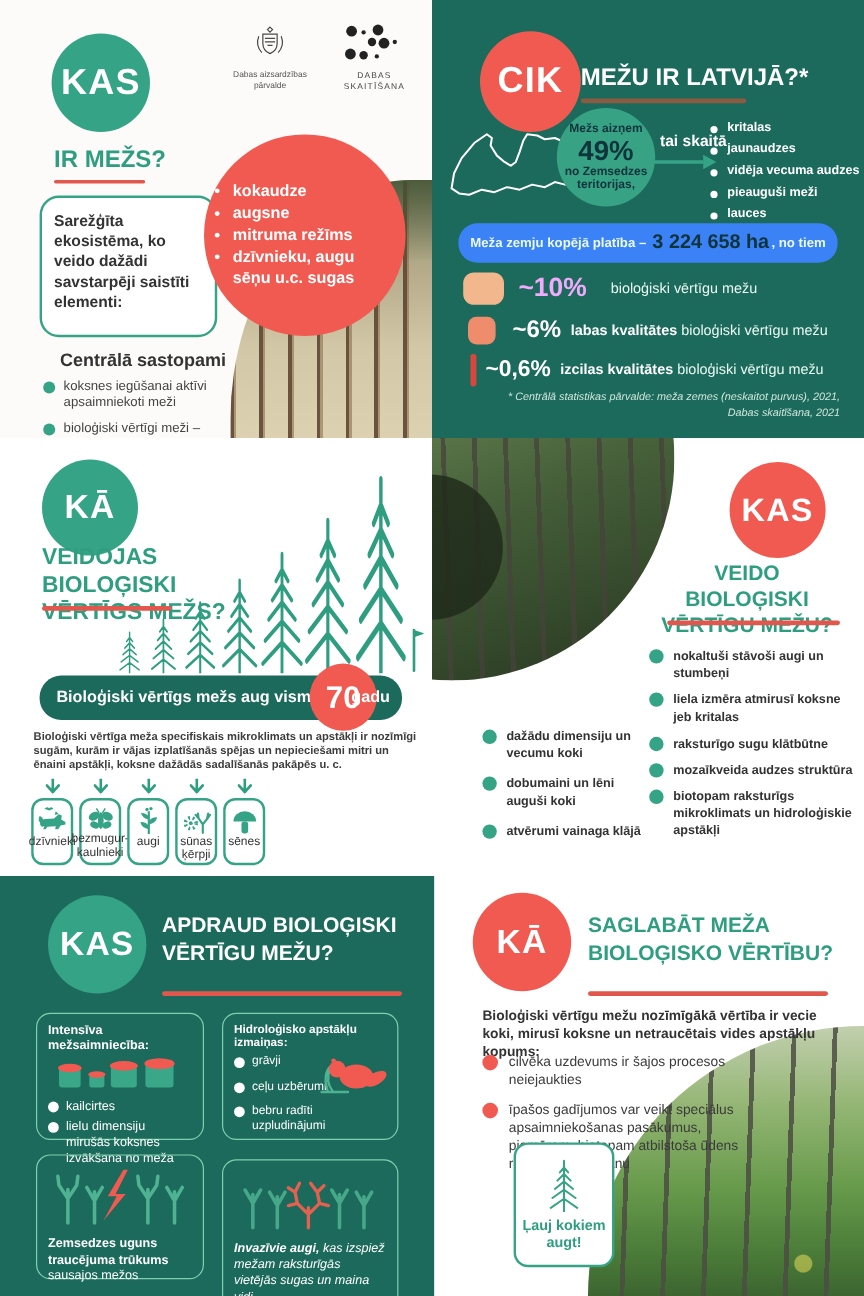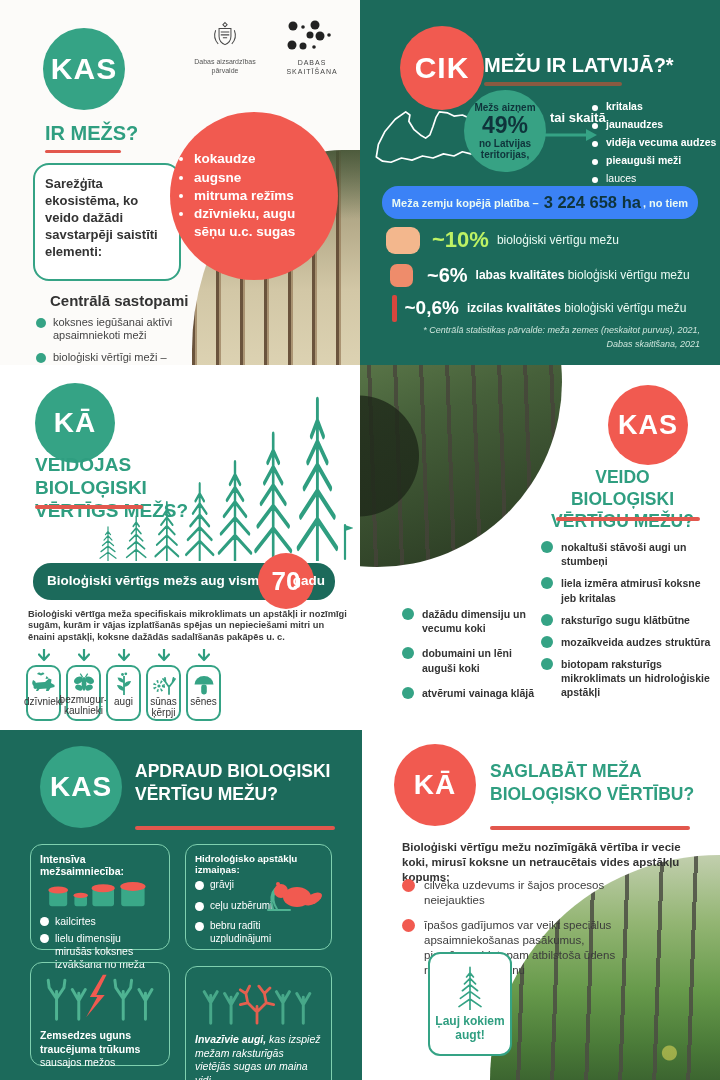--- a/index.html
+++ b/index.html
@@ -137,21 +137,21 @@
     <div class="abs wtxt" style="left:124px;top:54px;font-size:20px;font-weight:bold;">MEŽU IR LATVIJĀ?*</div>
     <div class="abs" style="left:124px;top:82px;width:138px;height:3.5px;background:#8a5a41;border-radius:2px;"></div>
 
     <svg class="abs" style="left:10px;top:98px;" width="126" height="76" viewBox="0 0 120 72">
       <path fill="none" stroke="#fff" stroke-width="1.6" stroke-linejoin="round" d="M6,56 L8,44 L14,32 L24,20 L34,13 L38,16 L37,22 L42,30 L48,35 L53,38 L57,35 L60,27 L63,18 L66,13 L74,14 L80,17 L88,16 L95,19 L102,17 L108,22 L112,28 L113,36 L110,44 L104,50 L96,53 L88,51 L80,55 L70,53 L60,57 L50,55 L40,59 L30,57 L20,61 L12,60 Z"></path>
     </svg>
 
     <div class="abs" style="left:104px;top:90px;width:82px;height:82px;border-radius:50%;background:#37a284;display:flex;flex-direction:column;align-items:center;justify-content:center;text-align:center;color:#0f343b;">
       <div style="font-size:10px;font-weight:bold;">Mežs aizņem</div>
       <div style="font-size:23px;font-weight:bold;line-height:1.05;">49%</div>
-      <div style="font-size:10px;font-weight:bold;line-height:1.1;width:70px;">no Latvijas teritorijas,</div>
+      <div style="font-size:10px;font-weight:bold;line-height:1.1;width:70px;">no Zemsedzes teritorijas,</div>
     </div>
 
     <div class="abs wtxt" style="left:190px;top:110px;font-size:13px;font-weight:bold;">tai skaitā</div>
     <svg class="abs" style="left:184px;top:128px;" width="54" height="14" viewBox="0 0 54 14">
       <path d="M0,7 H42" stroke="#35a385" stroke-width="3" fill="none"></path>
       <path d="M42,1 L53,7 L42,13 z" fill="#35a385"></path>
     </svg>
 
     <div class="abs" style="left:232px;top:100px;width:125px;">
       <div class="bl" style="margin-bottom:6px;">
@@ -165,33 +165,33 @@
       <div class="bl" style="margin-bottom:6px;">
           <span class="d d-white" style="width:6px;height:6px;margin:5px 8px 0 0;"></span>
           <span style="font-size:10.5px;color:#fff;font-weight:bold;">vidēja vecuma audzes</span>
         </div>
       <div class="bl" style="margin-bottom:6px;">
           <span class="d d-white" style="width:6px;height:6px;margin:5px 8px 0 0;"></span>
           <span style="font-size:10.5px;color:#fff;font-weight:bold;">pieauguši meži</span>
         </div>
       <div class="bl">
           <span class="d d-white" style="width:6px;height:6px;margin:5px 8px 0 0;"></span>
-          <span style="font-size:10.5px;color:#fff;font-weight:normal;">lauces</span>
+          <span style="font-size:10.5px;color:#fff;font-weight:bold;">lauces</span>
         </div>
     </div>
 
     <div class="abs" style="left:22px;top:186px;width:316px;height:33px;background:#3b82f6;border-radius:16px;display:flex;align-items:center;justify-content:center;">
       <span style="font-size:11px;font-weight:bold;color:#eafaf3;white-space:pre;">Meža zemju kopējā platība – </span>
       <span style="font-size:16.5px;font-weight:bold;color:#0f343b;margin:0 2px;">3 224 658 ha</span>
       <span style="font-size:11px;font-weight:bold;color:#eafaf3;">, no tiem</span>
     </div>
 
     <div class="abs" style="left:26px;top:224px;width:320px;height:32px;display:flex;align-items:center;">
       <span style="width:34px;height:27px;border-radius:9px;background:#f3b78d;flex:none;"></span>
-      <span style="font-size:22px;font-weight:bold;color:#bef264;margin:0 8px 0 12px;">~10%</span>
+      <span style="font-size:22px;font-weight:bold;color:#f0abfc;margin:0 20px 0 12px;">~10%</span>
       <span style="font-size:12px;color:#eafaf3;">bioloģiski vērtīgu mežu</span>
     </div>
     <div class="abs" style="left:26px;top:260px;width:320px;height:30px;display:flex;align-items:center;">
       <span style="width:23px;height:23px;border-radius:7px;background:#ee8c6b;flex:none;margin-left:4px;"></span>
       <span style="font-size:20px;font-weight:bold;color:#fff;margin:0 8px 0 14px;">~6%</span>
       <span style="font-size:12px;font-weight:bold;color:#fff;">labas kvalitātes</span>
       <span style="font-size:12px;color:#eafaf3;white-space:pre;"> bioloģiski vērtīgu mežu</span>
     </div>
     <div class="abs" style="left:26px;top:293px;width:330px;height:30px;display:flex;align-items:center;">
       <span style="width:4.5px;height:27px;border-radius:2px;background:#d7473e;flex:none;margin-left:6px;"></span>

